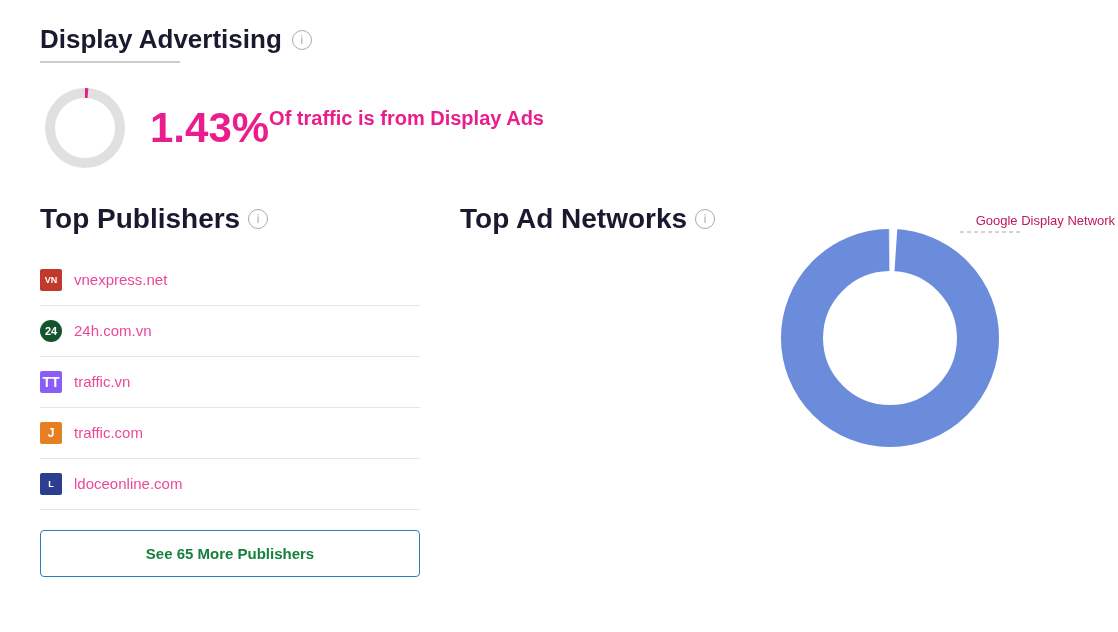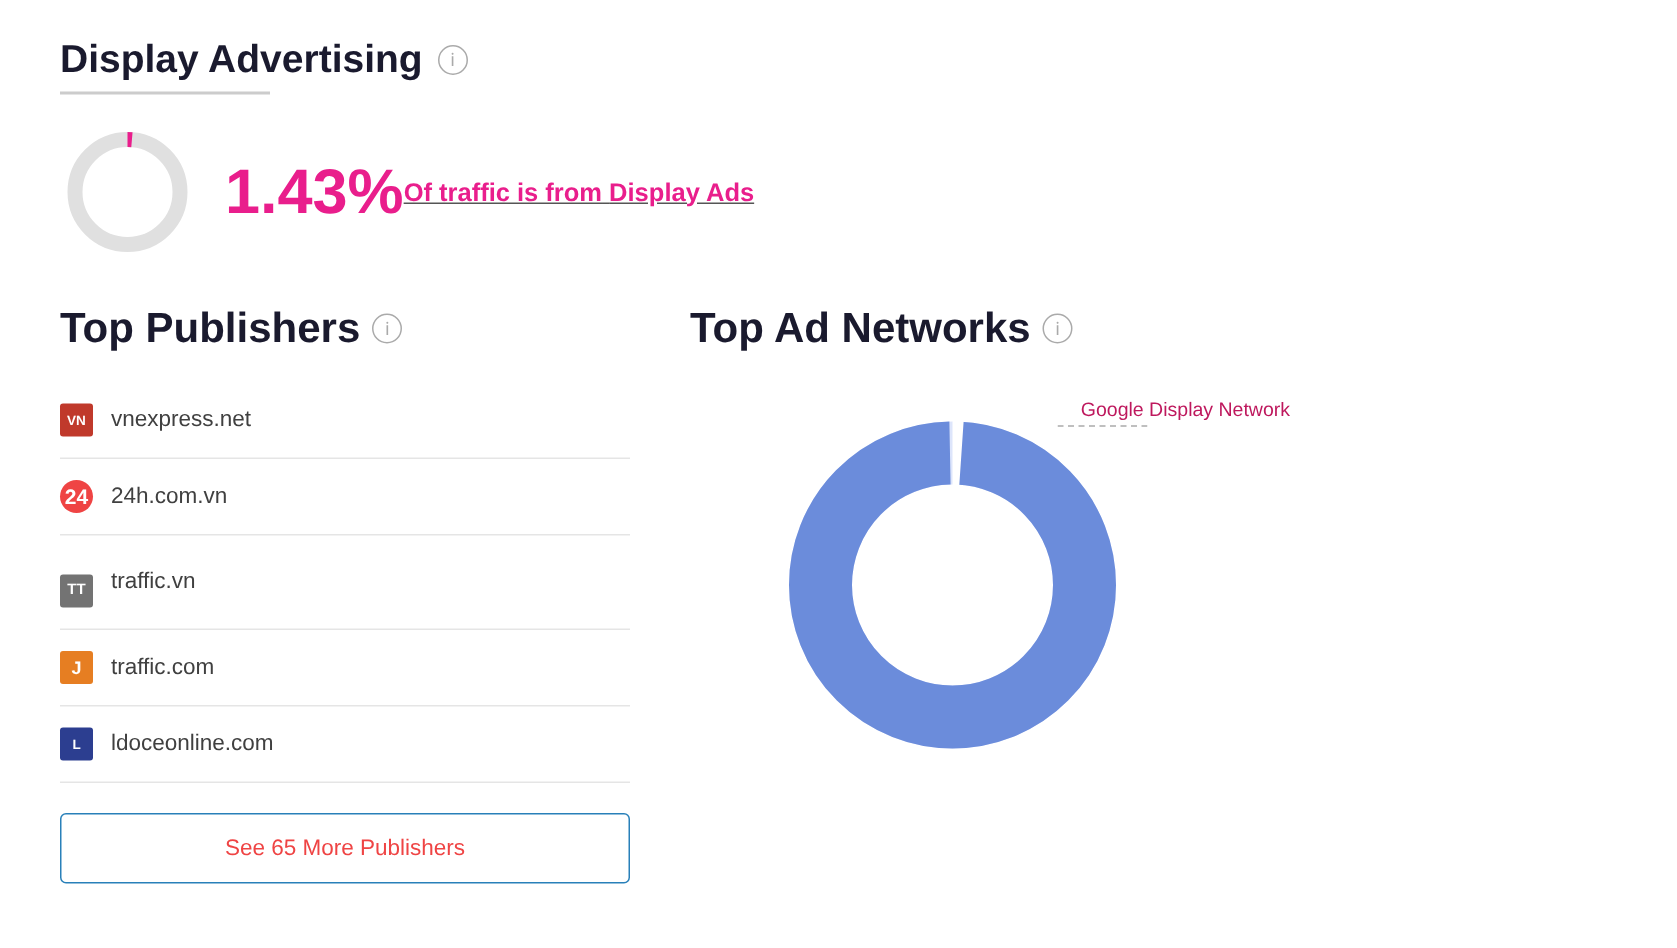--- a/index.html
+++ b/index.html
@@ -67,24 +67,23 @@
     .stat-text {
       display: flex;
     }
     .stat-percentage {
       font-size: 42px;
       font-weight: 700;
       color: #e91e8c;
       line-height: 1;
     }
     .stat-description {
-      font-size: 17px;
+      font-size: 20px;
       color: #555;
-      margin-top: 12px;
-      text-decoration: underline;
+      margin-top: 0;
     }
     .stat-description span {
       color: #e91e8c;
       font-weight: 600;
     }
 
     
     .main-content {
       display: flex;
       gap: 40px;
@@ -122,52 +121,52 @@
       width: 22px;
       height: 22px;
       flex-shrink: 0;
       display: flex;
       align-items: center;
       justify-content: center;
       font-size: 16px;
     }
     .publisher-name {
       font-size: 15px;
-      color: #404040;
+      color: #ec4899;
     }
 
     
     .favicon-vnexpress {
       background: #c0392b;
       border-radius: 2px;
       color: white;
       font-size: 10px;
       font-weight: bold;
     }
 
     .see-more-btn {
       display: block;
       width: 100%;
       margin-top: 20px;
       padding: 14px;
       background: #fff;
       border: 1.5px solid #2980b9;
       border-radius: 4px;
-      color: #ef4444;
+      color: #15803d;
       font-size: 15px;
-      font-weight: 400;
+      font-weight: 700;
       cursor: pointer;
       text-align: center;
     }
 
     
     .right-column {
       flex: 1;
       display: flex;
-      flex-direction: column;
+      flex-direction: row;
       align-items: flex-start;
       padding-top: 0;
     }
 
     .chart-container {
       position: relative;
       width: 260px;
       height: 260px;
       margin-left: 60px;
       margin-top: 20px;
@@ -210,25 +209,25 @@
         <span class="section-title">Top Publishers</span>
         <div class="info-icon">ℹ</div>
       </div>
 
       <ul class="publisher-list">
         <li class="publisher-item">
           <div class="publisher-icon favicon-vnexpress" style="width:22px;height:22px;display:flex;align-items:center;justify-content:center;font-size:9px;font-weight:bold;background:#c0392b;border-radius:2px;color:white;">VN</div>
           <span class="publisher-name">vnexpress.net</span>
         </li>
         <li class="publisher-item">
-          <div class="publisher-icon" style="width:22px;height:22px;display:flex;align-items:center;justify-content:center;font-size:14px;font-weight:bold;background:#ef4444;border-radius:50%;color:white;">24</div>
+          <div class="publisher-icon" style="width:22px;height:22px;display:flex;align-items:center;justify-content:center;font-size:11px;font-weight:bold;background:#14532d;border-radius:50%;color:white;">24</div>
           <span class="publisher-name">24h.com.vn</span>
         </li>
         <li class="publisher-item">
-          <div class="publisher-icon" style="width:22px;height:22px;display:flex;align-items:center;justify-content:center;font-size:10px;font-weight:bold;background:#737373;border-radius:2px;color:white;margin-top:12px;">TT</div>
+          <div class="publisher-icon" style="width:22px;height:22px;display:flex;align-items:center;justify-content:center;font-size:14px;font-weight:bold;background:#8b5cf6;border-radius:2px;color:white;">TT</div>
           <span class="publisher-name">traffic.vn</span>
         </li>
         <li class="publisher-item">
           <div class="publisher-icon" style="width:22px;height:22px;display:flex;align-items:center;justify-content:center;font-size:12px;font-weight:bold;background:#e67e22;border-radius:2px;color:white;">J</div>
           <span class="publisher-name">traffic.com</span>
         </li>
         <li class="publisher-item">
           <div class="publisher-icon" style="width:22px;height:22px;display:flex;align-items:center;justify-content:center;font-size:9px;font-weight:bold;background:#2c3e90;border-radius:2px;color:white;">L</div>
           <span class="publisher-name">ldoceonline.com</span>
         </li>

